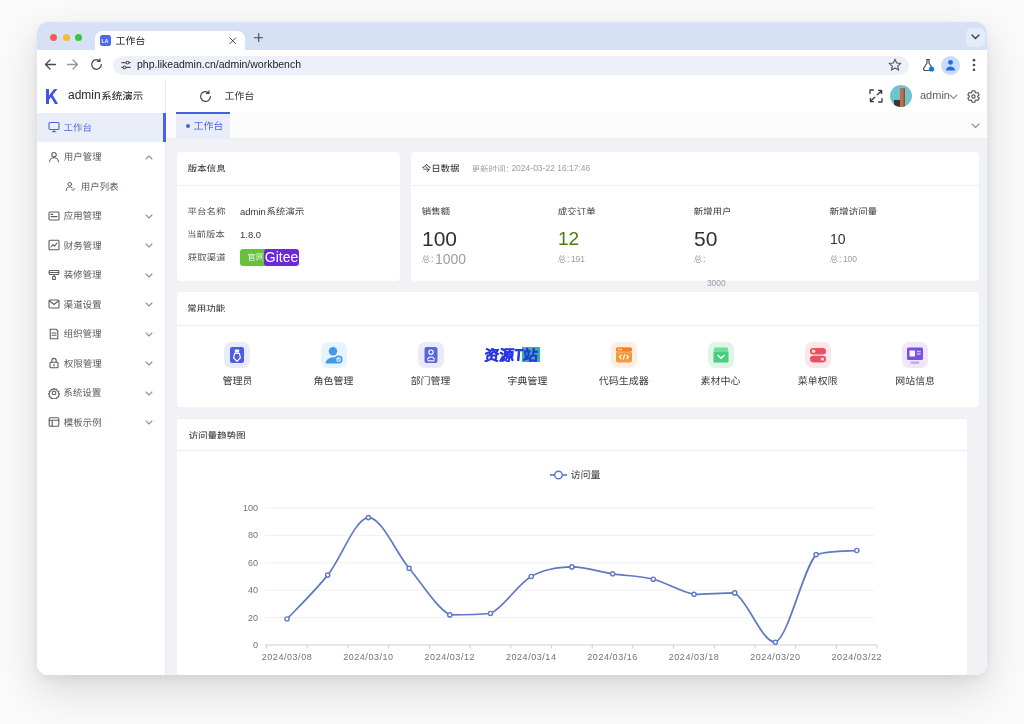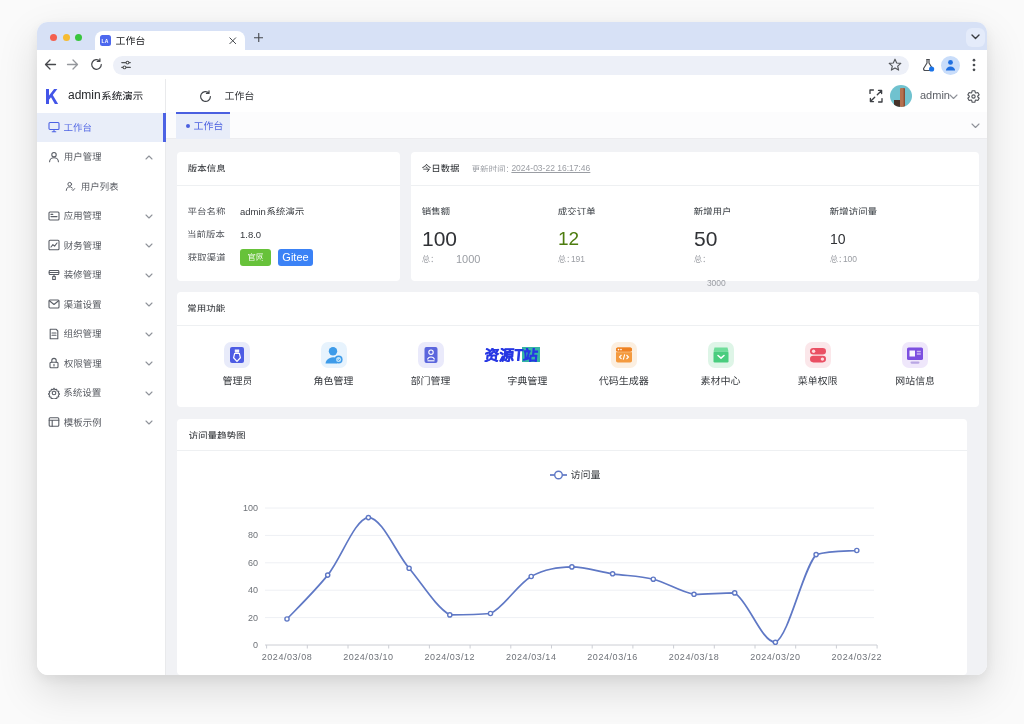--- a/index.html
+++ b/index.html
@@ -139,20 +139,21 @@
       <path d="M11.3 6.5 a4.8 4.8 0 1 1 -1.4 -3.4 M9.9 0.8 V3.4 H7.3" fill="none" stroke="#46484c" stroke-width="1.25" stroke-linecap="round" stroke-linejoin="round"></path>
     </svg>
 <div class="abs" style="left:76px;top:33.5px;width:796px;height:19px;border-radius:9.5px;background:#edf0f8;"></div>
 <svg class="abs" style="left:84px;top:38px" width="10" height="10" viewBox="0 0 10 10">
       <g stroke="#505356" stroke-width="1.2" stroke-linecap="round">
         <path d="M0.8 2.6 H5.2 M7.8 2.6 H9.3 M0.8 7.4 H2.2 M4.8 7.4 H9.3"></path>
       </g>
       <circle cx="6.5" cy="2.6" r="1.4" fill="#fff" stroke="#505356" stroke-width="1.1"></circle>
       <circle cx="3.5" cy="7.4" r="1.4" fill="#fff" stroke="#505356" stroke-width="1.1"></circle>
     </svg>
+<div class="abs" style="left:100px;top:28px;height:29px;line-height:29px;font-size:10.5px;color:#202124;">php.likeadmin.cn/admin/workbench</div>
 <svg class="abs" style="left:851px;top:36px" width="14" height="14" viewBox="0 0 14 14">
       <path d="M7 1.2 L8.7 5 L12.8 5.4 L9.7 8.1 L10.6 12.1 L7 10 L3.4 12.1 L4.3 8.1 L1.2 5.4 L5.3 5 Z" fill="none" stroke="#54575b" stroke-width="1.15" stroke-linejoin="round"></path>
     </svg>
 <svg class="abs" style="left:884px;top:36px" width="14" height="14" viewBox="0 0 14 14">
       <path d="M5.2 1.5 h3.6 M6 1.5 V5 L2.6 10.5 a1.6 1.6 0 0 0 1.4 2 h6 a1.6 1.6 0 0 0 1.4 -2 L8 5 V1.5" fill="none" stroke="#4a4d52" stroke-width="1.2" stroke-linejoin="round"></path>
       <circle cx="10.6" cy="11" r="2.6" fill="#1a73e8"></circle>
     </svg>
 <div class="abs" style="left:904px;top:33.5px;width:19px;height:19px;border-radius:50%;background:#c9ddfa;"></div>
 <svg class="abs" style="left:908px;top:37px" width="11" height="12" viewBox="0 0 11 12">
       <circle cx="5.5" cy="3.4" r="2.4" fill="#1f6fe0"></circle>
@@ -428,56 +429,56 @@
       </g>
     </svg>
 <div class="abs" style="left:203px;top:205.5px;height:13px;line-height:13px;font-size:9.5px;color:#35383d;">1.8.0</div>
 <div class="abs" style="left:203px;top:226.5px;width:31px;height:17px;background:#67c23a;border-radius:3px;"></div>
 <svg class="abs" style="left:210.7px;top:231.1px;" width="15.6" height="7.9" viewBox="75 -845 1840 924">
       <g transform="scale(1,-1)" fill="#ffffff">
         <use href="#g5b98" x="0"></use>
         <use href="#g7f51" x="1000"></use>
       </g>
     </svg>
-<div class="abs" style="left:241px;top:226.5px;width:35px;height:17px;background:#3b82f6;border-radius:3px;color:#fff;font-size:11px;text-align:center;line-height:17px;">Gitee</div>
+<div class="abs" style="left:227px;top:226.5px;width:35px;height:17px;background:#6d28d9;border-radius:3px;color:#fff;font-size:14px;text-align:center;line-height:17px;">Gitee</div>
 <div class="card" style="left:374px;top:130px;width:568px;height:129px;"></div>
 <svg class="abs" style="left:385.0px;top:141.6px;" width="37.3" height="8.8" viewBox="35 -847 3923 930">
       <g transform="scale(1,-1)" fill="#35383d" stroke="#35383d" stroke-width="8" stroke-linejoin="round">
         <use href="#g4eca" x="0"></use>
         <use href="#g65e5" x="1000"></use>
         <use href="#g6570" x="2000"></use>
         <use href="#g636e" x="3000"></use>
       </g>
     </svg>
 <svg class="abs" style="left:435.0px;top:142.6px;" width="36.4" height="7.9" viewBox="47 -844 4279 925">
       <g transform="scale(1,-1)" fill="#9a9da3">
         <use href="#g66f4" x="0"></use>
         <use href="#g65b0" x="1000"></use>
         <use href="#g65f6" x="2000"></use>
         <use href="#g95f4" x="3000"></use>
         <use href="#gff1a" x="4000"></use>
       </g>
     </svg>
-<div class="abs" style="left:474.4px;top:140px;height:13px;line-height:13px;font-size:8.5px;color:#9a9da3;text-decoration:underline;">2024-03-22 16:17:46</div>
+<div class="abs" style="left:474.4px;top:140px;height:13px;line-height:13px;font-size:8.5px;color:#9a9da3;">2024-03-22 16:17:46</div>
 <div class="abs" style="left:374px;top:163px;width:568px;height:1px;background:#eef0f2;"></div>
 <svg class="abs" style="left:385.0px;top:184.6px;" width="27.9" height="8.8" viewBox="37 -842 2935 926">
       <g transform="scale(1,-1)" fill="#44474d" stroke="#44474d" stroke-width="6" stroke-linejoin="round">
         <use href="#g9500" x="0"></use>
         <use href="#g552e" x="1000"></use>
         <use href="#g989d" x="2000"></use>
       </g>
     </svg>
 <div class="abs" style="left:385px;top:206px;font-size:21px;line-height:22px;color:#303236;">100</div>
 <svg class="abs" style="left:385.0px;top:233.1px;" width="10.9" height="7.7" viewBox="43 -839 1283 908">
       <g transform="scale(1,-1)" fill="#9a9da3">
         <use href="#g603b" x="0"></use>
         <use href="#gff1a" x="1000"></use>
       </g>
     </svg>
-<div class="abs" style="left:397.9px;top:230.5px;height:13px;line-height:13px;font-size:11px;color:#9a9da3;margin-left:21px;">1000</div>
+<div class="abs" style="left:397.9px;top:230.5px;height:13px;line-height:13px;font-size:14px;color:#9a9da3;">1000</div>
 <svg class="abs" style="left:521.0px;top:184.6px;" width="37.2" height="8.9" viewBox="36 -849 3913 936">
       <g transform="scale(1,-1)" fill="#44474d" stroke="#44474d" stroke-width="6" stroke-linejoin="round">
         <use href="#g6210" x="0"></use>
         <use href="#g4ea4" x="1000"></use>
         <use href="#g8ba2" x="2000"></use>
         <use href="#g5355" x="3000"></use>
       </g>
     </svg>
 <div class="abs" style="left:521px;top:206px;font-size:19px;line-height:22px;color:#4d7c0f;">12</div>
 <svg class="abs" style="left:521.0px;top:233.1px;" width="10.9" height="7.7" viewBox="43 -839 1283 908">

